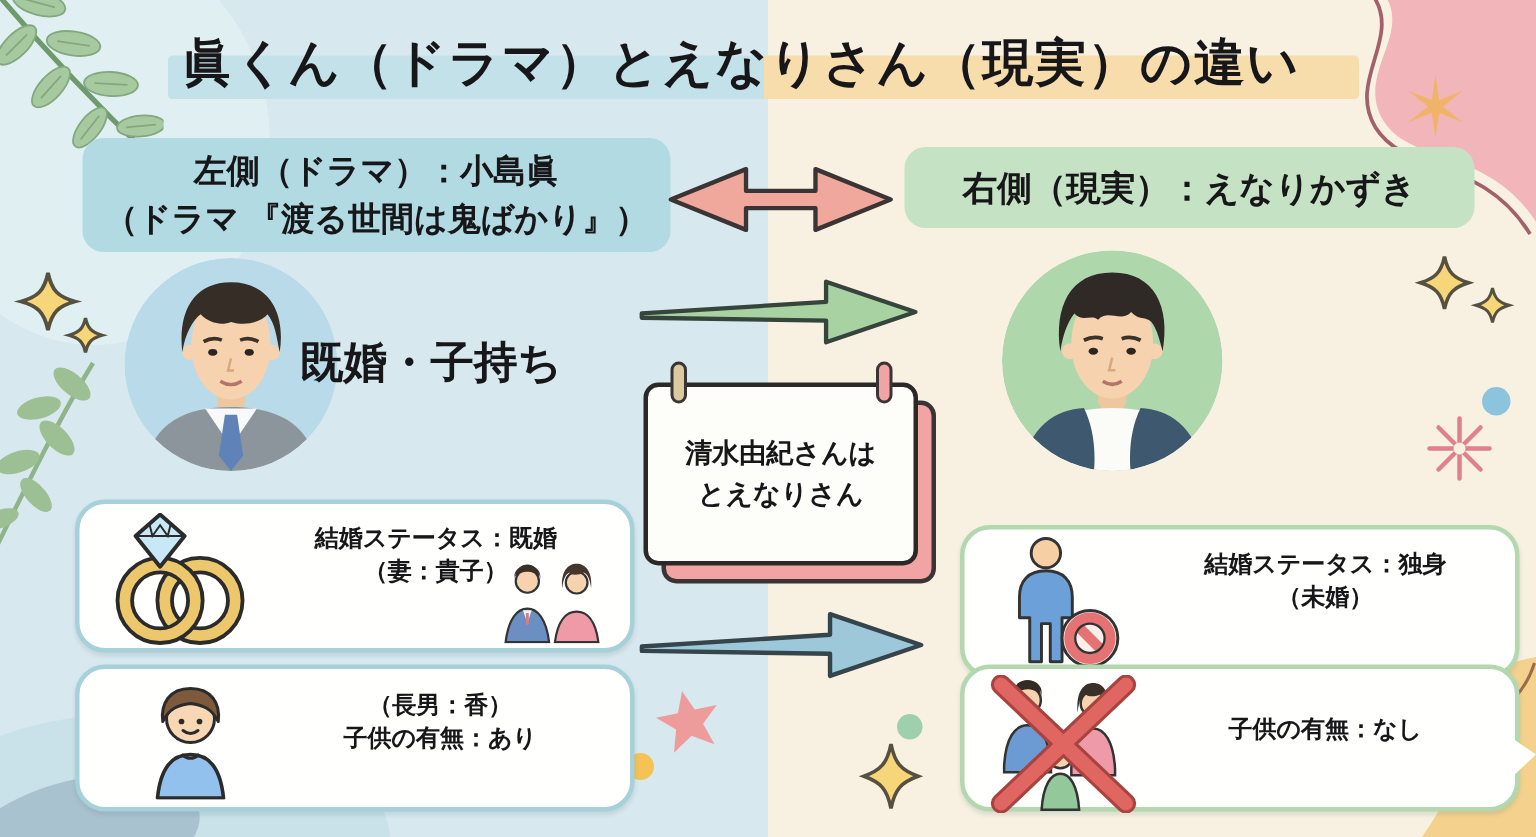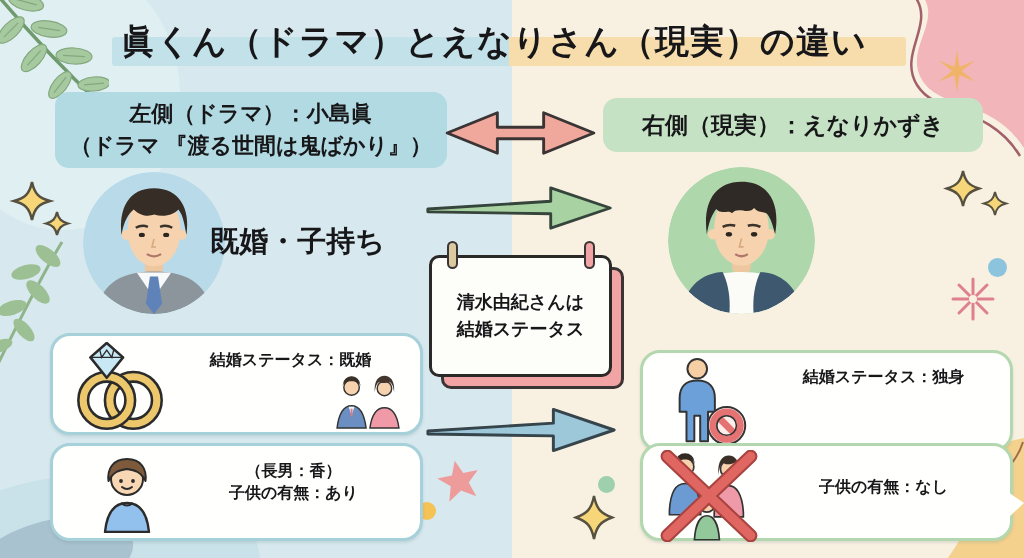--- a/index.html
+++ b/index.html
@@ -19,21 +19,21 @@
     font-weight:800; letter-spacing:1px; }
 
   .hdr-box { border-radius:14px; display:flex; flex-direction:column;
     align-items:center; justify-content:center; text-align:center; }
   .hdr-left { left:55px; top:92px; width:392px; height:76px; background:#b2dae2;
     font-size:22px; line-height:1.45; }
   .hdr-right { left:603px; top:98px; width:380px; height:54px; background:#c6e2c4;
     font-size:23px; }
 
   .portrait { border-radius:50%; overflow:hidden; }
-  .status-label { font-size:29px; font-weight:800; text-align:center; }
+  .status-label { font-size:29px; font-weight:800; }
 
   .info-box { background:#fffffd; border-radius:20px; width:373px; height:102px;
     box-shadow:0 2px 3px rgba(90,120,130,.18); }
   .info-box.blue { border:3.5px solid #a6d0da; }
   .info-box.green { border:3.5px solid #b3d8b0; }
   .box-text { position:absolute; text-align:center; font-size:16px; line-height:1.38; font-weight:700; }
 
   .note-back { left:441px; top:267px; width:183px; height:122px; background:#f2a3a3;
     border:3px solid #3a3434; border-radius:10px; }
   .note-card { left:429px; top:255px; width:183px; height:122px; background:#fdfdfa;
@@ -229,36 +229,37 @@
     <polygon points="4,27 132,19 132,5 194,26 132,47 132,32 4,30" fill="#a9d2a2" stroke="#36453b" stroke-width="3" stroke-linejoin="round"></polygon>
   </svg>
 
   <svg class="abs" style="left:424px; top:403px;" width="196" height="54" viewBox="0 0 200 52">
     <polygon points="4,27 132,19 132,5 194,26 132,47 132,32 4,30" fill="#9dc8da" stroke="#36444b" stroke-width="3" stroke-linejoin="round"></polygon>
   </svg>
 
   <div class="abs note-back"></div>
   <div class="abs note-card">
     <div>清水由紀さんは</div>
-    <div>結婚ステータス</div>
+    <div>とえなりさん</div>
   </div>
   <div class="abs peg peg-left"></div>
   <div class="abs peg peg-right"></div>
 
   <div class="abs info-box blue" style="left:50px; top:333px;">
     <svg class="abs" style="left:16px; top:6px;" width="100" height="90" viewBox="0 0 96 88">
       <circle cx="62" cy="57" r="23" fill="none" stroke="#2b2b2b" stroke-width="12"></circle>
       <circle cx="62" cy="57" r="23" fill="none" stroke="#ecc76c" stroke-width="7"></circle>
       <circle cx="36" cy="57" r="23" fill="none" stroke="#2b2b2b" stroke-width="12"></circle>
       <circle cx="36" cy="57" r="23" fill="none" stroke="#ecc76c" stroke-width="7"></circle>
       <polygon points="36,1 52,15 36,35 20,15" fill="#c9e8f5" stroke="#2b2b2b" stroke-width="2.5" stroke-linejoin="round"></polygon>
       <path d="M20,15 L52,15 M29,7 L31,15 L36,8 L41,15 L43,7" stroke="#2b2b2b" stroke-width="1.3" fill="none"></path>
     </svg>
     <div class="box-text" style="left:110px; top:13px; width:255px;">
       <div>結婚ステータス：既婚</div>
+      <div>（妻：貴子）</div>
     </div>
     <svg class="abs" style="right:14px; bottom:3px;" width="76" height="58" viewBox="0 0 76 60">
       <path d="M6,59 C8,43 14,36 21,36 C28,36 34,43 36,59 Z" fill="#6b8fc2" stroke="#333" stroke-width="1.5"></path>
       <path d="M18,37 L21,46 L24,37 Z" fill="#f3f5f7"></path>
       <line x1="21" y1="39" x2="21" y2="47" stroke="#d97b86" stroke-width="2"></line>
       <circle cx="21" cy="17" r="8" fill="#f6d2ae" stroke="#333" stroke-width="1.5"></circle>
       <path d="M12,16 a9,9 0 0 1 18,0 l0,-2 a9,8 0 0 0 -18,0 Z" fill="#3a3028"></path>
       <path d="M12.5,14 C13,8.5 17,5.5 21,5.5 C25,5.5 29,8.5 29.5,14 C26,11 24,10.5 21,10.5 C18,10.5 16,11 12.5,14 Z" fill="#3a3028"></path>
       <path d="M40,59 C42,44 48,38 55,38 C62,38 68,44 70,59 Z" fill="#f09aa8" stroke="#333" stroke-width="1.5"></path>
       <circle cx="55" cy="18" r="7.5" fill="#f6d2ae" stroke="#333" stroke-width="1.5"></circle>
@@ -288,20 +289,21 @@
       <path d="M30,24 C42,24 48,31 48,42 L48,56 L41,56 L41,86 L33,86 L33,60 L27,60 L27,86 L19,86 L19,56 L12,56 L12,42 C12,31 18,24 30,24 Z" fill="#6ba0d8" stroke="#333" stroke-width="2" stroke-linejoin="round"></path>
       <g transform="translate(60,70)">
         <circle r="19" fill="#fdeeea" stroke="#333" stroke-width="2"></circle>
         <circle r="14" fill="none" stroke="#e57373" stroke-width="7"></circle>
         <line x1="-9.5" y1="-9.5" x2="9.5" y2="9.5" stroke="#e57373" stroke-width="7"></line>
         <circle r="10" fill="none" stroke="#333" stroke-width="1.6"></circle>
       </g>
     </svg>
     <div class="box-text" style="left:118px; top:13px; width:245px;">
       <div>結婚ステータス：独身</div>
+      <div>（未婚）</div>
     </div>
   </div>
 
   <div class="abs info-box green" style="left:640px; top:443px; height:98px;">
     <svg class="abs" style="left:16px; top:4px;" width="100" height="92" viewBox="0 0 96 88">
       <path d="M10,58 C11,40 17,32 25,32 C33,32 39,40 40,58 L40,62 H10 Z" fill="#6b9bd2" stroke="#333" stroke-width="1.6"></path>
       <circle cx="25" cy="16" r="8.5" fill="#f6d2ae" stroke="#333" stroke-width="1.6"></circle>
       <path d="M16,14 a9,9 0 0 1 18,0 l0,-3 a9,8 0 0 0 -18,0 Z" fill="#332b24"></path>
       <path d="M16.5,12 C17,7 21,4.5 25,4.5 C29,4.5 33,7 33.5,12 C30,9.5 27,9 25,9 C23,9 20,9.5 16.5,12 Z" fill="#332b24"></path>
       <path d="M53,60 C54,42 60,34 67,34 C74,34 80,42 81,60 L81,64 H53 Z" fill="#ef9aa8" stroke="#333" stroke-width="1.6"></path>

